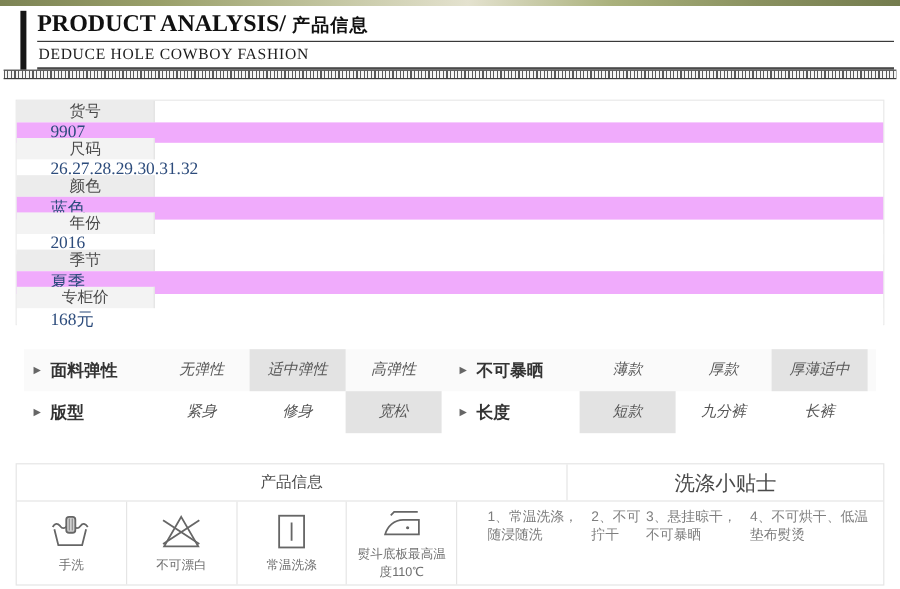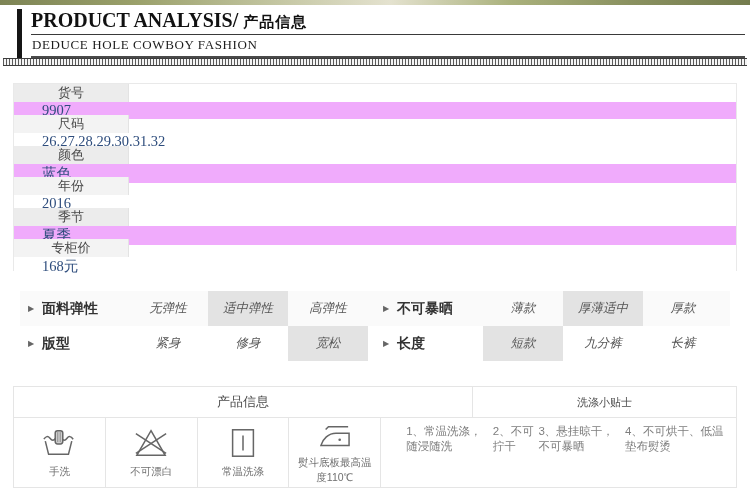--- a/index.html
+++ b/index.html
@@ -48,21 +48,21 @@
   .arr{width:22px;padding-left:8px;font-size:8px;color:#666;line-height:35px;}
   .alabel{width:86px;font-size:14px;font-weight:bold;color:#333;}
   .opt{width:80px;text-align:center;font-size:12.5px;color:#555;height:35px;line-height:35px;font-style:italic;}
   .opt.selected{background:var(--highlight-gray,#e3e3e3);}
 
   
   .wash{margin:25px 13px 0;border:1px solid var(--border-gray,#e5e5e5);}
   .whead{display:flex;height:31px;border-bottom:1px solid var(--border-gray,#e5e5e5);}
   .wh-left{width:459px;display:flex;align-items:center;justify-content:center;
     font-size:13px;color:#4a4a4a;border-right:1px solid var(--border-gray,#e5e5e5);}
-  .wh-right{flex:1;display:flex;align-items:center;justify-content:center;font-size:11px;color:#4a4a4a;}
+  .wh-right{flex:1;display:flex;align-items:center;justify-content:center;font-size:17px;color:#4a4a4a;}
   .wbody{display:flex;height:69px;}
   .wcell{width:91.8px;display:flex;flex-direction:column;align-items:center;justify-content:center;
     gap:4px;border-right:1px solid var(--border-gray,#e5e5e5);padding:3px 4px;}
   .wcell svg{flex:0 0 auto;}
   .wcap{font-size:10.5px;color:#6f6f6f;text-align:center;line-height:1.35;}
   .wtips{flex:1;display:flex;flex-direction:row;justify-content:space-between;
     padding:6px 8px 6px 25px;font-size:11.5px;color:#7e7e7e;}
   .tip{line-height:1.3;}
   .care{stroke:#666;fill:none;stroke-width:1.6;}
 </style>
@@ -118,22 +118,22 @@
         <span class="arr">▶</span>
         <span class="alabel">面料弹性</span>
         <span class="opt">无弹性</span>
         <span class="opt selected">适中弹性</span>
         <span class="opt">高弹性</span>
       </div>
       <div class="arow">
         <span class="arr">▶</span>
         <span class="alabel">不可暴晒</span>
         <span class="opt">薄款</span>
+        <span class="opt">厚款</span>
         <span class="opt selected">厚薄适中</span>
-        <span class="opt">厚款</span>
       </div>
     </div>
     <div class="attr-band">
       <div class="arow">
         <span class="arr">▶</span>
         <span class="alabel">版型</span>
         <span class="opt">紧身</span>
         <span class="opt">修身</span>
         <span class="opt selected">宽松</span>
       </div>

